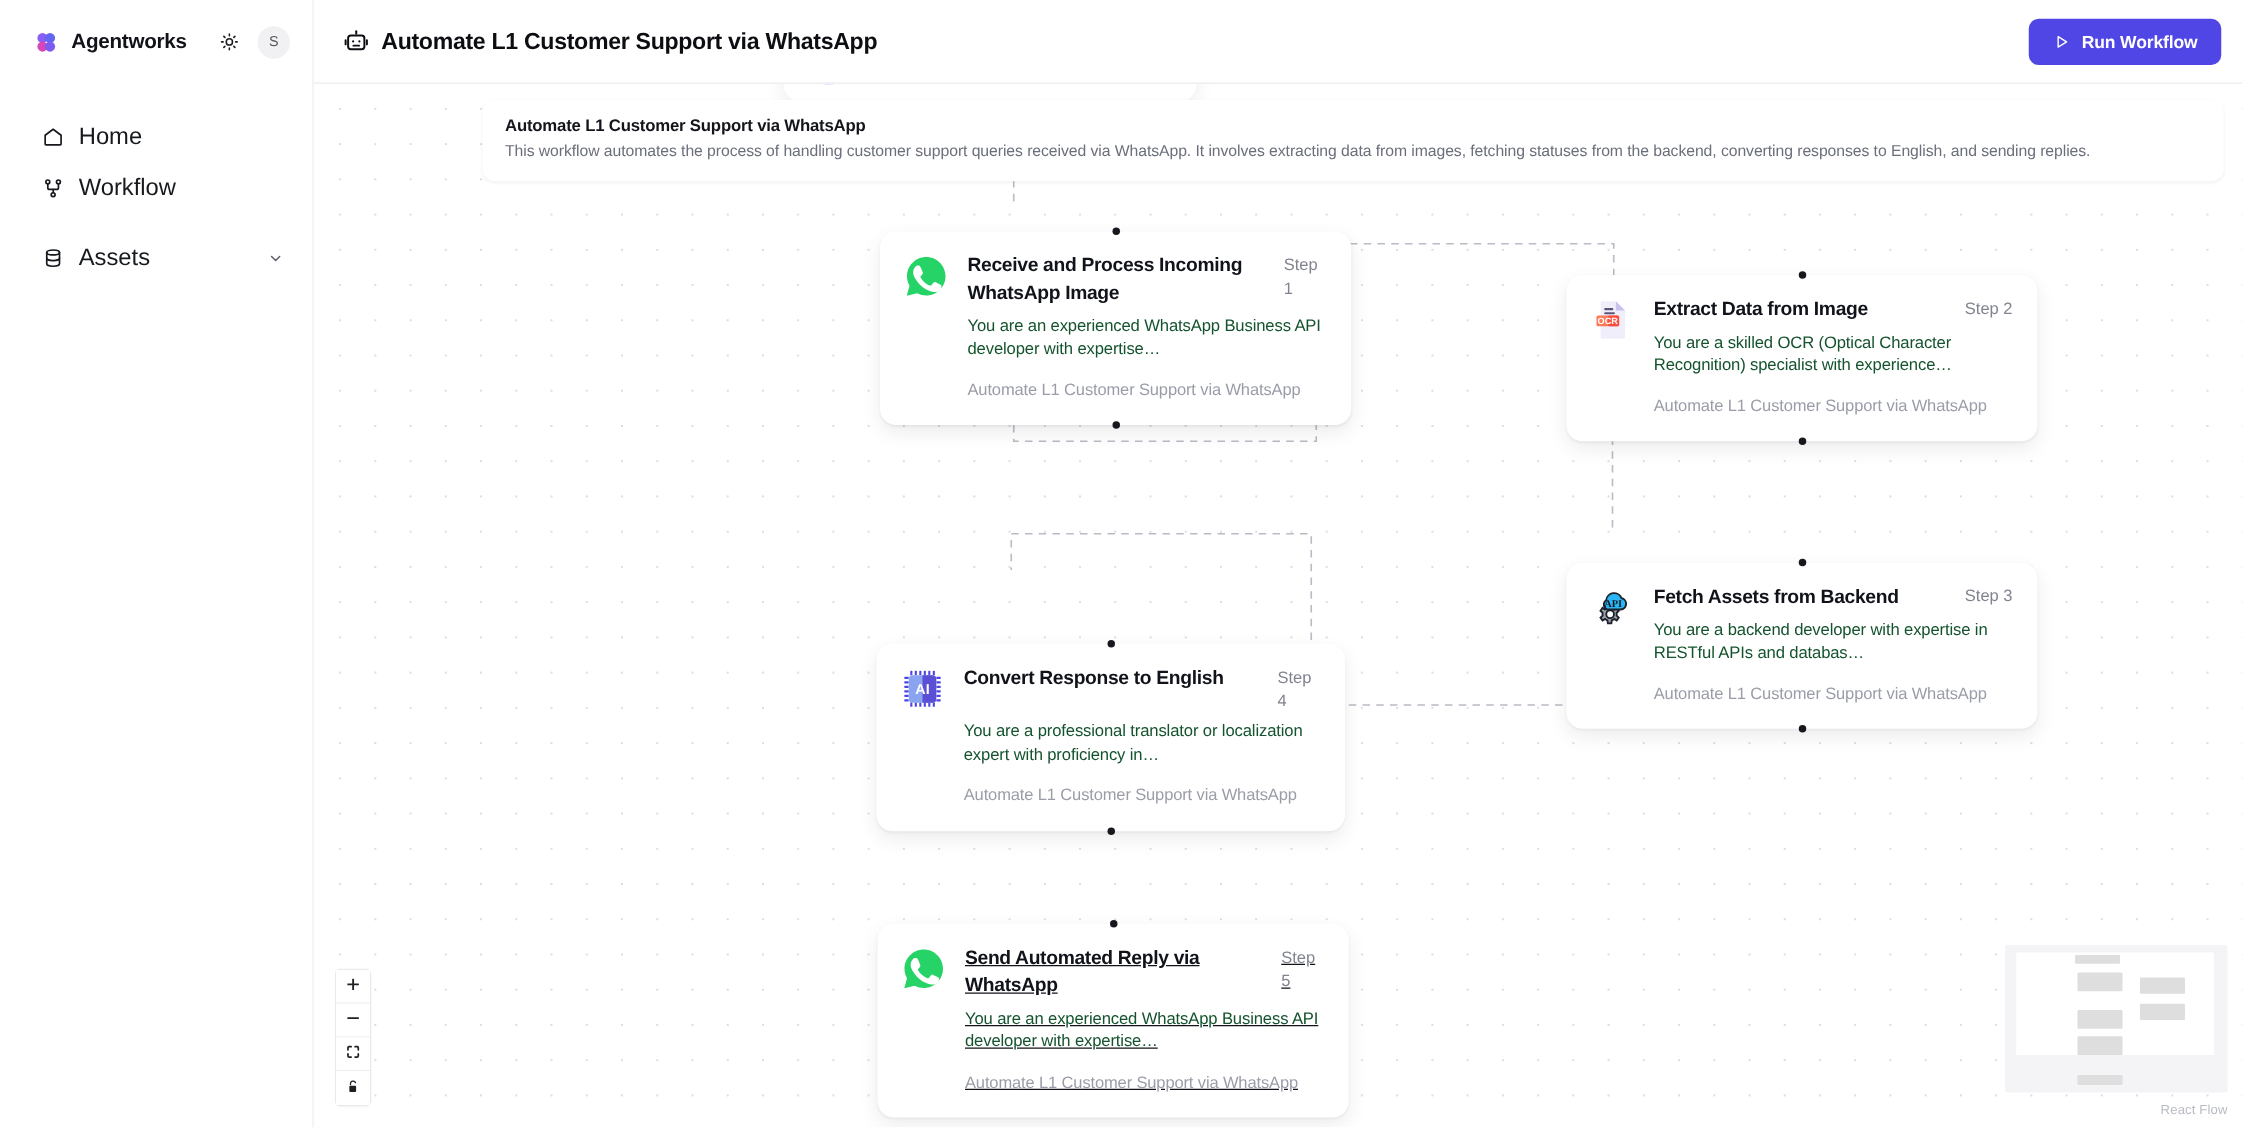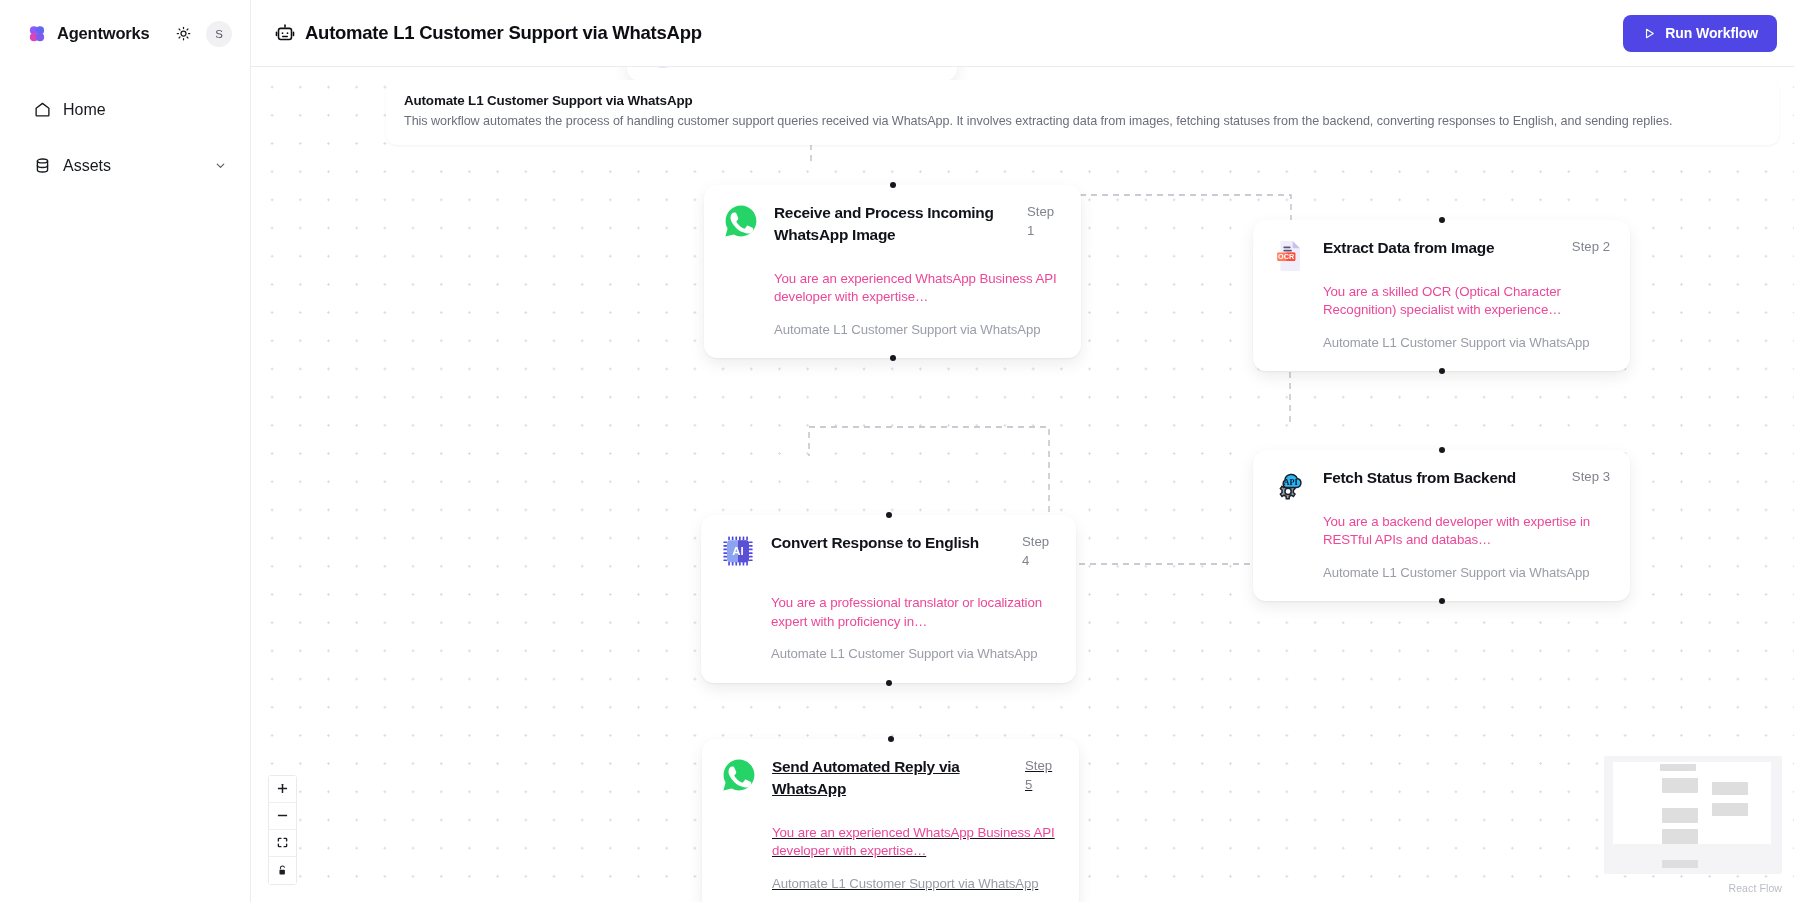--- a/index.html
+++ b/index.html
@@ -34,21 +34,21 @@
   }
   .avatar {
     width: 26px; height: 26px; border-radius: 50%; background: #f1f1f4;
     display: flex; align-items: center; justify-content: center;
     font-size: 11.5px; color: #55575f; font-weight: 500; margin-right: 18px; cursor: pointer;
   }
   .nav { margin-top: 22px; padding: 0 12px; }
   .nav-item {
     display: flex; align-items: center; gap: 12px;
     height: 41px; padding: 0 10px; border-radius: 8px;
-    font-size: 16px; color: #17191e; cursor: pointer; justify-content: center;
+    font-size: 19px; color: #17191e; cursor: pointer; justify-content: center;
   }
   .nav-icon { width: 18px; height: 18px; display: flex; align-items: center; justify-content: center; color: #17191e; }
   .nav-label { flex: 1; }
   .nav-chevron { width: 16px; height: 16px; display: flex; align-items: center; justify-content: center; color: #5d5f67; }
   .nav-gap { height: 15px; }
 
   
   .main { flex: 1; position: relative; height: 902px; }
   .topbar {
     height: 67px; background: #ffffff; border-bottom: 1px solid #ececf0;
@@ -101,21 +101,21 @@
   .node-emoji { width: 38px; height: 38px; flex: 0 0 38px; display: flex; align-items: center; justify-content: flex-start; }
   .node-textcol { flex: 1; min-width: 0; }
   .node-headline { display: flex; align-items: flex-start; gap: 10px; }
   .node-title {
     font-size: 15.4px; font-weight: 700; color: #11131a;
     line-height: 1.42; letter-spacing: -0.25px; flex: 1;
   }
   .node-step { font-size: 13.2px; color: #81848f; line-height: 1.45; white-space: normal; text-align: left; }
   .node-step.nowrap { white-space: nowrap; }
   .node-desc {
-    font-size: 13.3px; color: #ec4899; line-height: 1.39; margin-top: 24px;
+    font-size: 13.3px; color: #14532d; line-height: 1.39; margin-top: 6px;
     letter-spacing: -0.1px;
   }
   .node-wf { font-size: 13.2px; color: #9a9da8; line-height: 1.4; margin-top: 14px; letter-spacing: -0.1px; }
   .handle {
     position: absolute; width: 6px; height: 6px; border-radius: 50%;
     background: #16181d; left: 50%; transform: translateX(-50%); z-index: 11;
   }
   .handle.top { top: -3px; }
   .handle.bottom { bottom: -3px; }
 
@@ -181,20 +181,31 @@
       <div class="nav-item">
         <span class="nav-icon">
           <svg width="17" height="17" viewBox="0 0 24 24" fill="none" stroke="currentColor" stroke-width="1.9" stroke-linejoin="round" stroke-linecap="round">
             <path d="M3 10.2 12 3.4l9 6.8V20a1 1 0 0 1-1 1H4a1 1 0 0 1-1-1z"></path>
           </svg>
         </span>
         <span class="nav-label">Home</span>
       </div>
 
 
+      <div class="nav-item">
+        <span class="nav-icon">
+          <svg width="17" height="17" viewBox="0 0 24 24" fill="none" stroke="currentColor" stroke-width="1.9" stroke-linecap="round" stroke-linejoin="round">
+            <circle cx="6" cy="5" r="2.2"></circle>
+            <circle cx="18" cy="5" r="2.2"></circle>
+            <circle cx="12" cy="19.4" r="2.2"></circle>
+            <path d="M6 7.2v4.3a2 2 0 0 0 2 2h3.9M18 7.2v4.3a2 2 0 0 1-2 2h-3.9v3.7"></path>
+          </svg>
+        </span>
+        <span class="nav-label">Workflow</span>
+      </div>
 
       <div class="nav-gap"></div>
 
       <div class="nav-item">
         <span class="nav-icon">
           <svg width="17" height="17" viewBox="0 0 24 24" fill="none" stroke="currentColor" stroke-width="1.9" stroke-linecap="round">
             <ellipse cx="12" cy="5.6" rx="7.2" ry="2.8"></ellipse>
             <path d="M4.8 5.6v12.8c0 1.5 3.2 2.8 7.2 2.8s7.2-1.3 7.2-2.8V5.6"></path>
             <path d="M4.8 12c0 1.5 3.2 2.8 7.2 2.8s7.2-1.3 7.2-2.8"></path>
           </svg>
@@ -324,21 +335,21 @@
               <g stroke="#1d2129" stroke-width="1.5">
                 <path d="M12.9 20.6 11 19.3l-1.6 2.3 1.7 1.6a8 8 0 0 0 0 2.3l-1.7 1.6 1.6 2.3 2-1.3a8 8 0 0 0 2 1.2l.3 2.4h2.8l.3-2.4a8 8 0 0 0 2-1.2l2 1.3 1.6-2.3-1.7-1.6a8 8 0 0 0 0-2.3l1.7-1.6-1.6-2.3-2 1.3a8 8 0 0 0-2-1.2l-.3-2.4h-2.8l-.3 2.4a8 8 0 0 0-1.9 1.1z" fill="#9aa3ae"></path>
                 <circle cx="17.1" cy="24.4" r="3.1" fill="#ffffff"></circle>
               </g>
               <path d="M13.9 13.2a6.4 6.4 0 0 1 12.3-1.7 4.6 4.6 0 0 1-.6 9.1H14.6a4.3 4.3 0 0 1-.7-7.4z" fill="#29b6f6" stroke="#1d2129" stroke-width="1.5" stroke-linejoin="round"></path>
               <text x="19.6" y="18.3" text-anchor="middle" font-family="'Liberation Serif',serif" font-size="8.3" font-weight="700" fill="#11181f">API</text>
             </svg>
           </span>
           <div class="node-textcol">
             <div class="node-headline">
-              <div class="node-title">Fetch Status from Backend</div>
+              <div class="node-title">Fetch Assets from Backend</div>
               <div class="node-step nowrap">Step 3</div>
             </div>
             <div class="node-desc">You are a backend developer with expertise in RESTful APIs and databas…</div>
             <div class="node-wf">Automate L1 Customer Support via WhatsApp</div>
           </div>
         </div>
         <span class="handle bottom"></span>
       </div>
 
       <div class="node" style="left:450px; top:448px; width:375px;">

